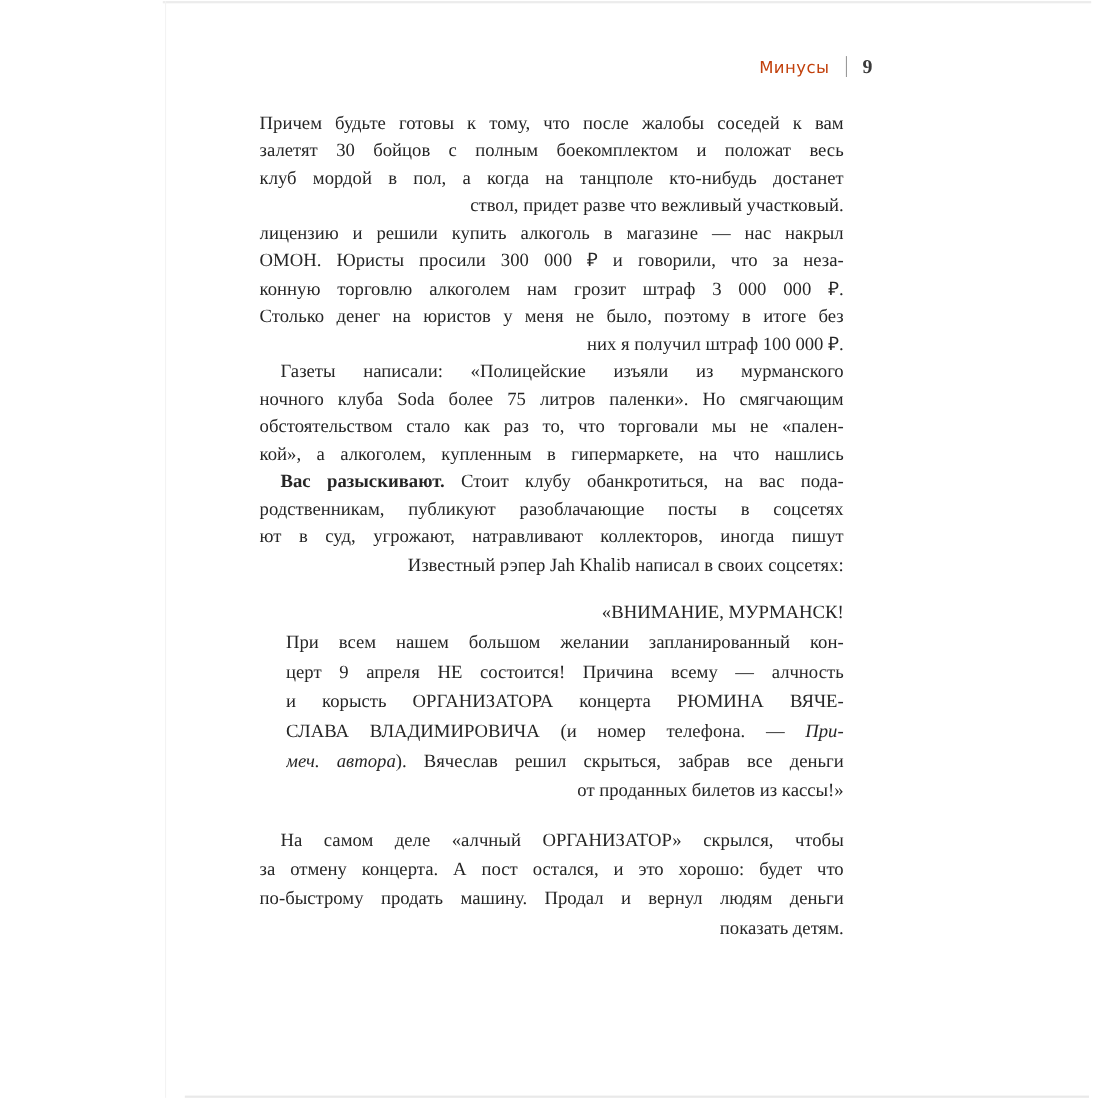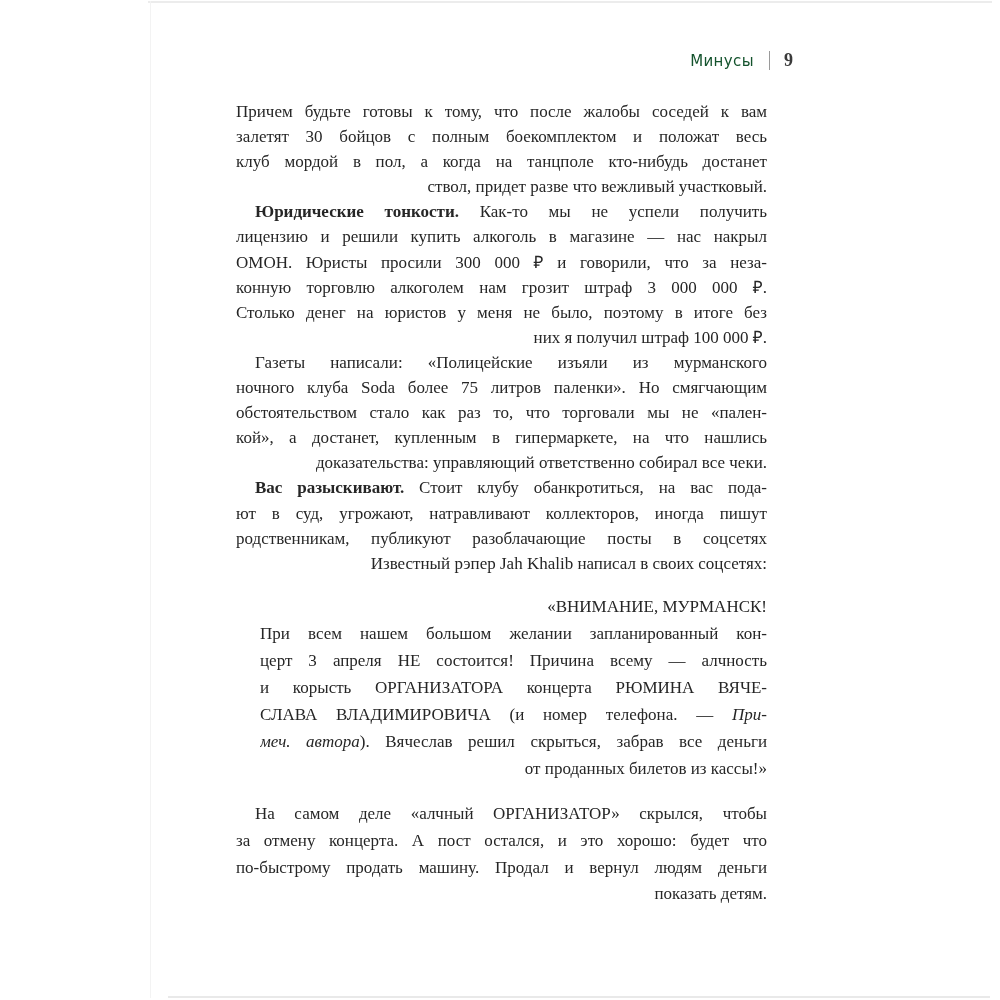--- a/index.html
+++ b/index.html
@@ -34,21 +34,21 @@
     position: absolute;
     top: 50px;
     right: 207px;
     display: flex;
     align-items: center;
   }
   .header .chapter {
     font-family: "DejaVu Sans", "Liberation Sans", sans-serif;
     font-size: 15px;
     letter-spacing: 0.4px;
-    color: #14532d;
+    color: #c2410c;
   }
   .header .divider {
     display: inline-block;
     width: 1px;
     height: 19px;
     background: #9a9a9a;
     margin: 0 14px 0 15px;
   }
   .header .pagenum {
     font-family: "Liberation Serif", "DejaVu Serif", serif;
@@ -116,50 +116,48 @@
   <div class="content">
 
     <div class="para">
       <div class="line j">Причем будьте готовы к тому, что после жалобы соседей к вам</div>
       <div class="line j">залетят 30 бойцов с полным боекомплектом и положат весь</div>
       <div class="line j">клуб мордой в пол, а когда на танцполе кто-нибудь достанет</div>
       <div class="line l">ствол, придет разве что вежливый участковый.</div>
     </div>
 
     <div class="para">
-      <div class="line j indent"><span class="b">Юридические тонкости.</span><span> Как-то мы не успели получить</span></div>
       <div class="line j">лицензию и решили купить алкоголь в магазине — нас накрыл</div>
       <div class="line j">ОМОН. Юристы просили 300 000 ₽ и говорили, что за неза-</div>
       <div class="line j">конную торговлю алкоголем нам грозит штраф 3 000 000 ₽.</div>
       <div class="line j">Столько денег на юристов у меня не было, поэтому в итоге без</div>
       <div class="line l">них я получил штраф 100 000 ₽.</div>
     </div>
 
     <div class="para">
       <div class="line j indent">Газеты написали: «Полицейские изъяли из мурманского</div>
       <div class="line j">ночного клуба Soda более 75 литров паленки». Но смягчающим</div>
       <div class="line j">обстоятельством стало как раз то, что торговали мы не «пален-</div>
-      <div class="line j">кой», а достанет, купленным в гипермаркете, на что нашлись</div>
-      <div class="line l">доказательства: управляющий ответственно собирал все чеки.</div>
+      <div class="line j">кой», а алкоголем, купленным в гипермаркете, на что нашлись</div>
     </div>
 
     <div class="para">
       <div class="line j indent"><span class="b">Вас разыскивают.</span><span> Стоит клубу обанкротиться, на вас пода-</span></div>
+      <div class="line j">родственникам, публикуют разоблачающие посты в соцсетях</div>
       <div class="line j">ют в суд, угрожают, натравливают коллекторов, иногда пишут</div>
-      <div class="line j">родственникам, публикуют разоблачающие посты в соцсетях</div>
     </div>
 
     <div class="para">
       <div class="line l indent">Известный рэпер Jah Khalib написал в своих соцсетях:</div>
     </div>
 
     <div class="quote">
       <div class="line l">«ВНИМАНИЕ, МУРМАНСК!</div>
       <div class="line j">При всем нашем большом желании запланированный кон-</div>
-      <div class="line j">церт 3 апреля НЕ состоится! Причина всему — алчность</div>
+      <div class="line j">церт 9 апреля НЕ состоится! Причина всему — алчность</div>
       <div class="line j">и корысть ОРГАНИЗАТОРА концерта РЮМИНА ВЯЧЕ-</div>
       <div class="line j"><span>СЛАВА ВЛАДИМИРОВИЧА (и номер телефона. — </span><span class="i">При-</span></div>
       <div class="line j"><span class="i">меч. автора</span><span>). Вячеслав решил скрыться, забрав все деньги</span></div>
       <div class="line l">от проданных билетов из кассы!»</div>
     </div>
 
     <div class="para para-final">
       <div class="line j indent">На самом деле «алчный ОРГАНИЗАТОР» скрылся, чтобы</div>
       <div class="line j">за отмену концерта. А пост остался, и это хорошо: будет что</div>
       <div class="line j">по-быстрому продать машину. Продал и вернул людям деньги</div>

